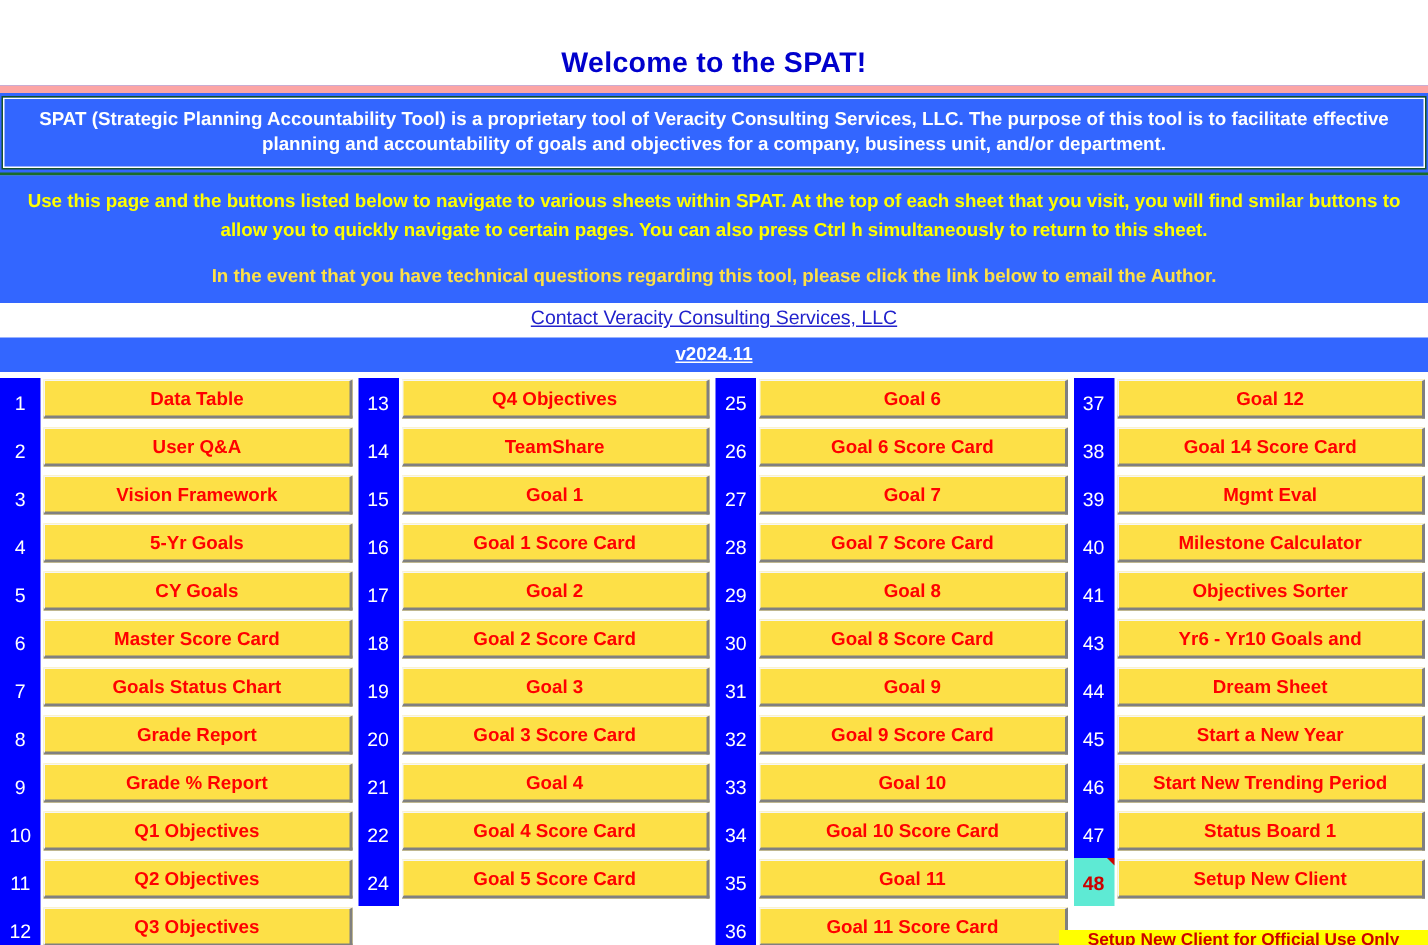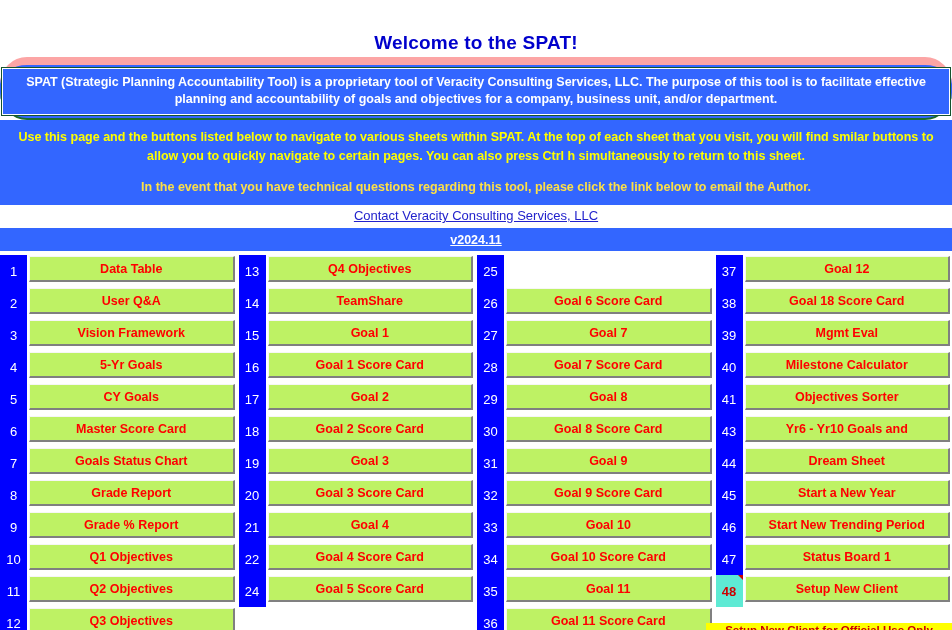--- a/index.html
+++ b/index.html
@@ -19,24 +19,23 @@
   }
   .title-bar .title{
     color:#0000cc;
     font-size:19px;
     font-weight:bold;
     letter-spacing:.2px;
   }
 
   .banner-wrap{
     background:#3366ff;
-    border-top:8px solid #fca5a5;
+    border-top:5px solid #fca5a5;
     border-bottom:2px solid #1a6b2a;
     padding:3px 2px;
-    border-radius:27px;
   }
   .banner-box{
     border:1px solid #ffffff;
     outline:1px solid #14532d;
     background:#3366ff;
     padding:5px 10px 6px 10px;
     text-align:center;
   }
   .banner-box .banner-text{
     display:block;
@@ -134,21 +133,21 @@
     flex:1;
     padding:1px 2px 1px 2px;
     background:#ffffff;
     box-sizing:border-box;
   }
   .nav-btn{
     display:flex;
     align-items:center;
     justify-content:center;
     height:26px;
-    background:#bef264;
+    background:#fde047;
     border:1px solid #f6f6f6;
     border-right:2px solid #808080;
     border-bottom:2px solid #808080;
     color:#ff0000;
     font-size:12.5px;
     font-weight:bold;
     white-space:nowrap;
     overflow:hidden;
     cursor:pointer;
     box-sizing:border-box;
@@ -348,20 +347,23 @@
           <div class="num-cell">24</div>
           <div class="btn-wrap">
             <div class="nav-btn">Goal 5 Score Card</div>
           </div>
         </div>
       </div>
       <div class="col-sep"></div>
       <div class="col">
         <div class="nav-row">
           <div class="num-cell">25</div>
+          <div class="btn-wrap">
+            <div class="nav-btn">Goal 6</div>
+          </div>
         </div>
         <div class="nav-row">
           <div class="num-cell">26</div>
           <div class="btn-wrap">
             <div class="nav-btn">Goal 6 Score Card</div>
           </div>
         </div>
         <div class="nav-row">
           <div class="num-cell">27</div>
           <div class="btn-wrap">
@@ -427,21 +429,21 @@
       <div class="col">
         <div class="nav-row">
           <div class="num-cell">37</div>
           <div class="btn-wrap">
             <div class="nav-btn">Goal 12</div>
           </div>
         </div>
         <div class="nav-row">
           <div class="num-cell">38</div>
           <div class="btn-wrap">
-            <div class="nav-btn">Goal 18 Score Card</div>
+            <div class="nav-btn">Goal 14 Score Card</div>
           </div>
         </div>
         <div class="nav-row">
           <div class="num-cell">39</div>
           <div class="btn-wrap">
             <div class="nav-btn">Mgmt Eval</div>
           </div>
         </div>
         <div class="nav-row">
           <div class="num-cell">40</div>

